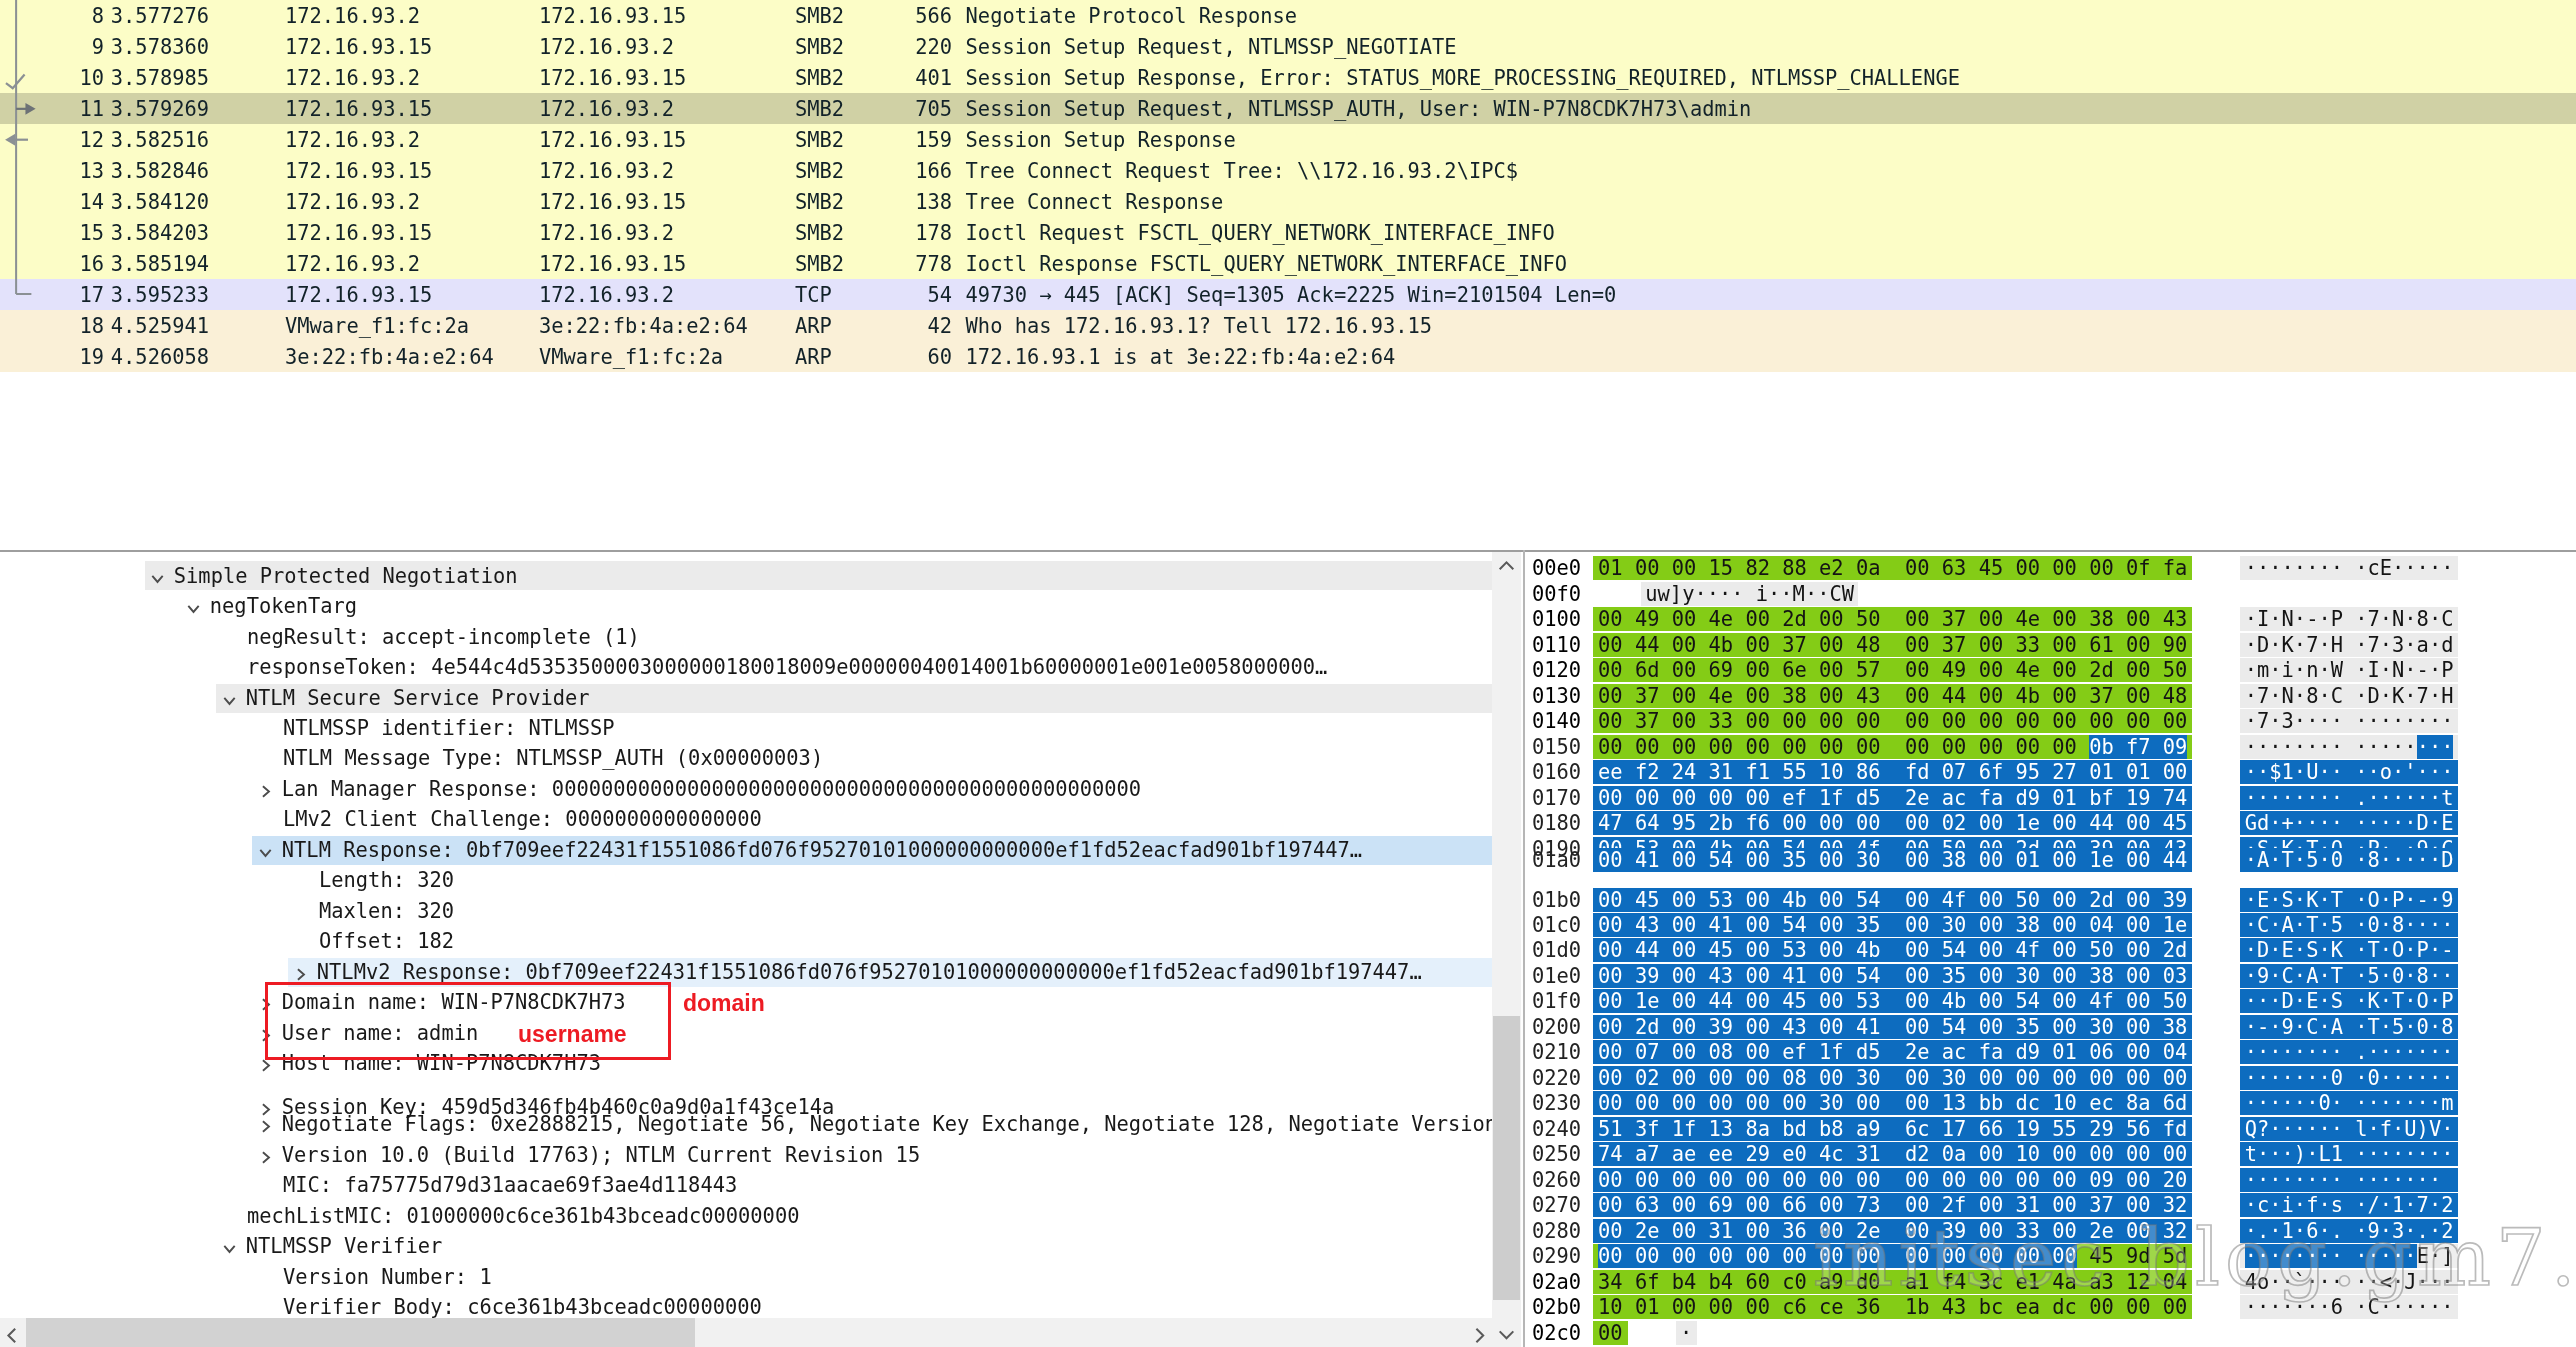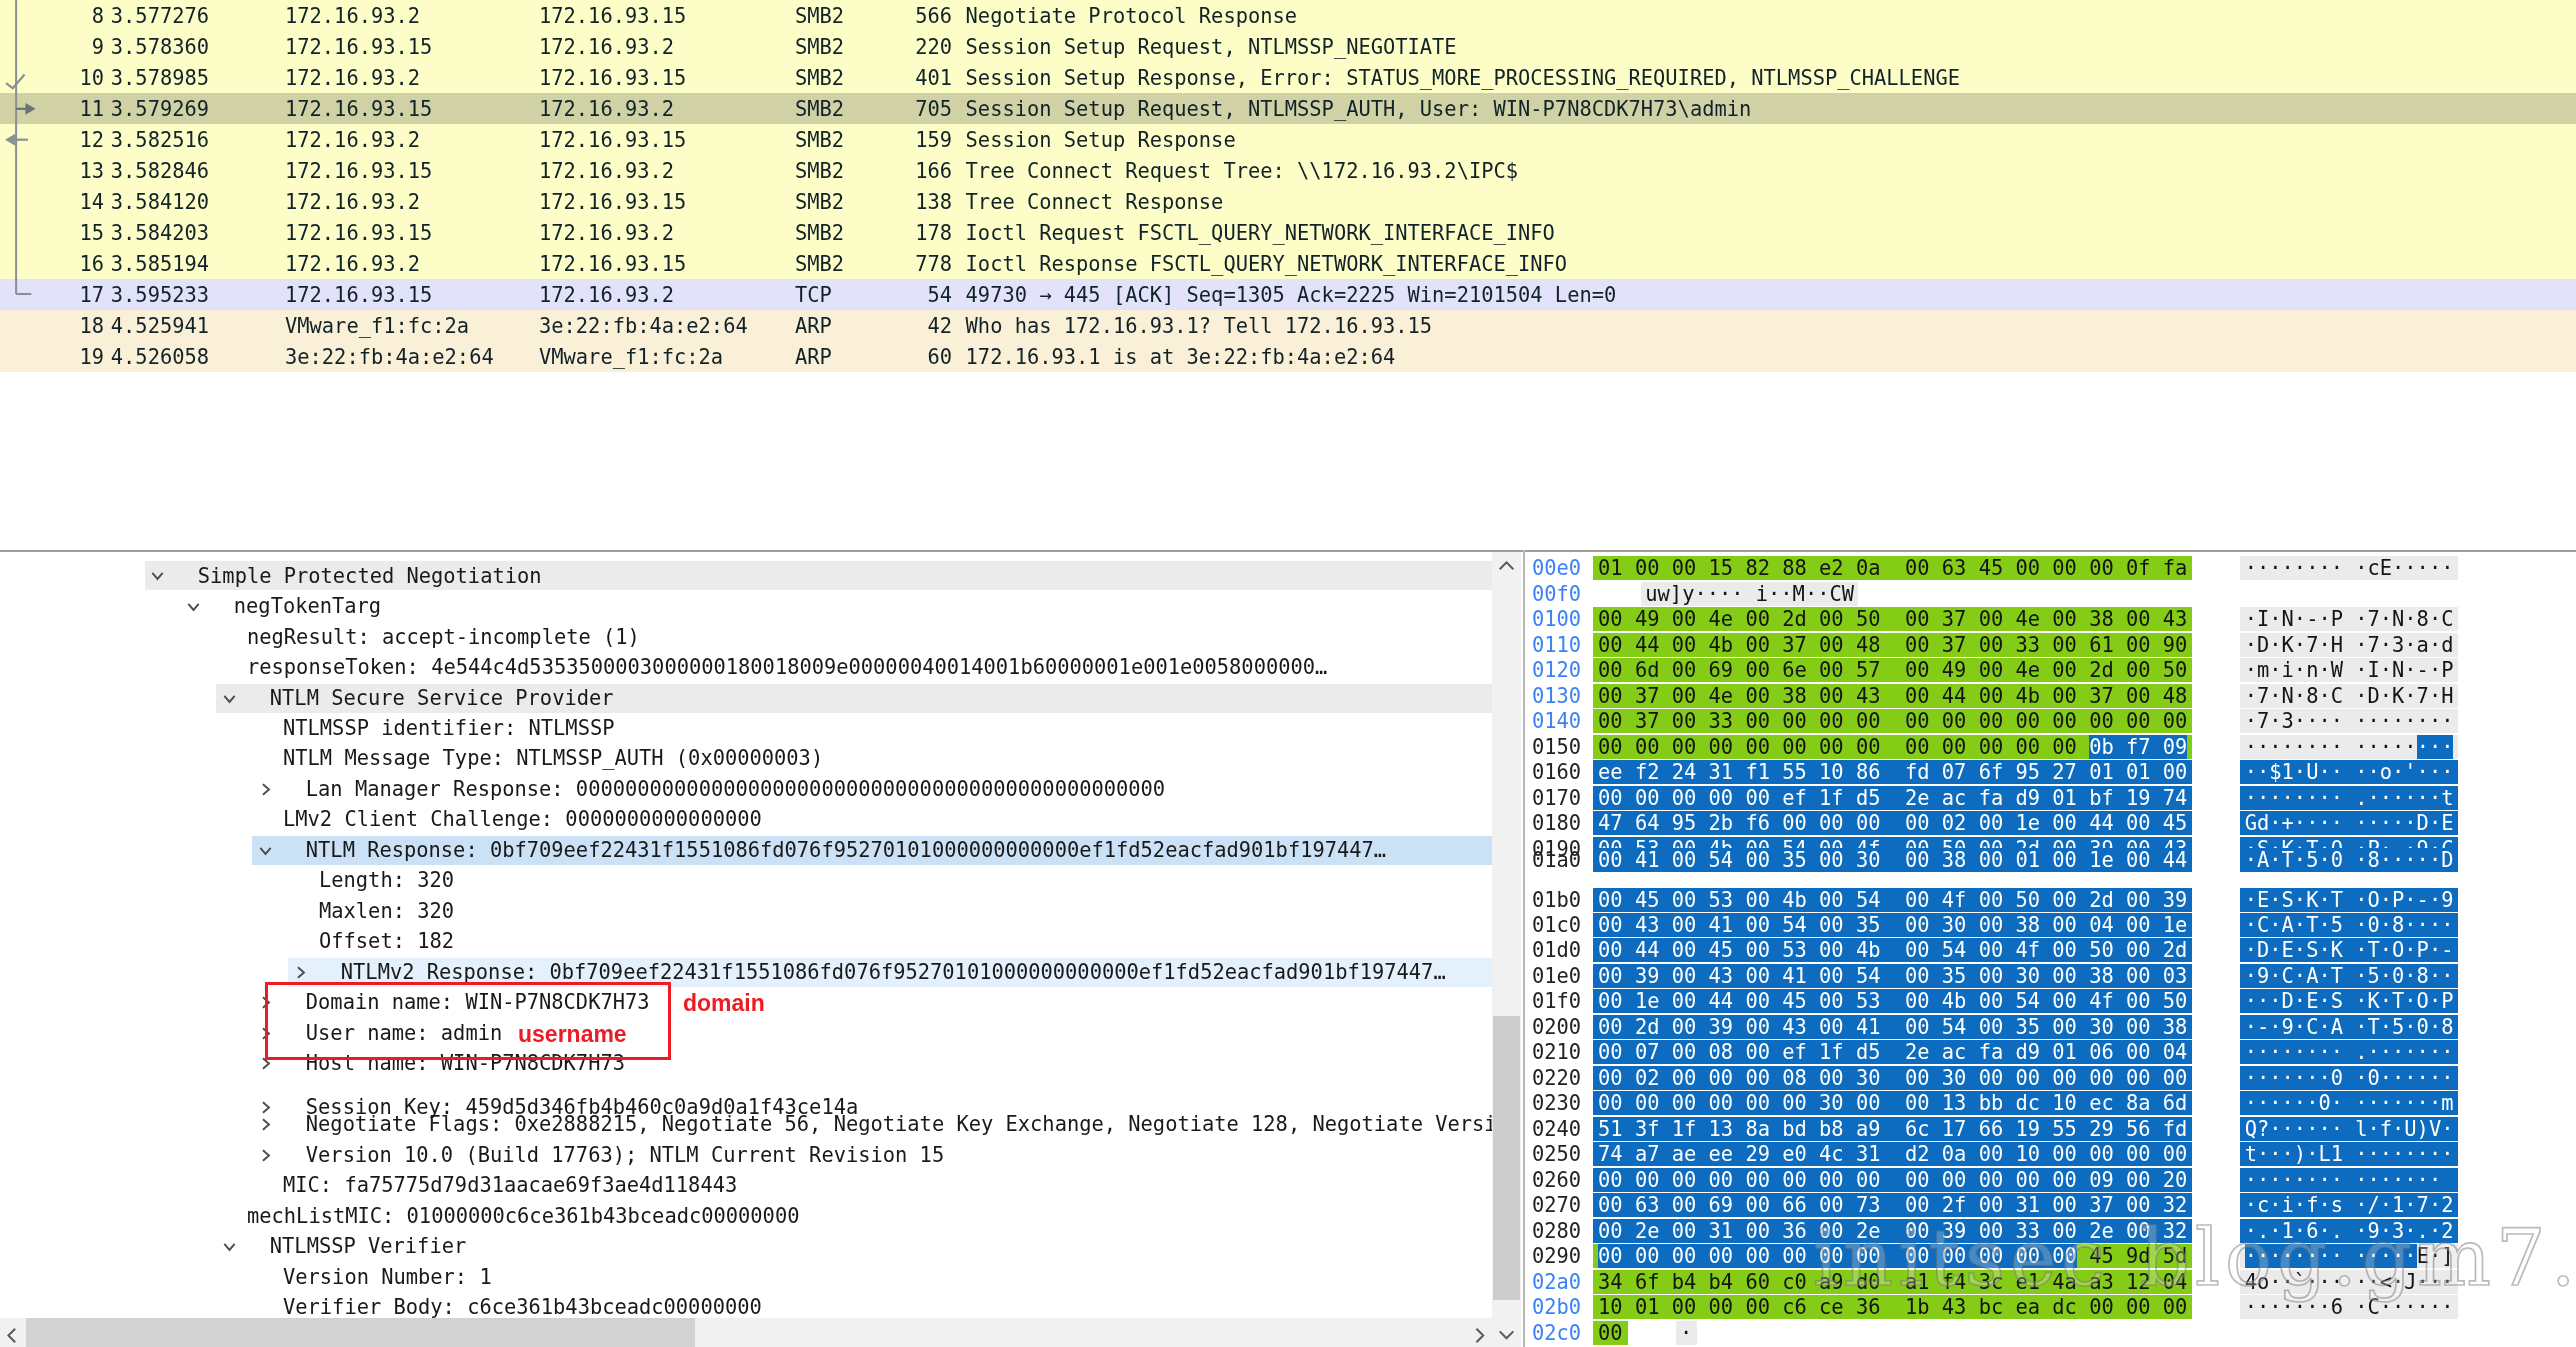--- a/index.html
+++ b/index.html
@@ -22,42 +22,42 @@
 
   
   .bottom-border{position:absolute;left:0;top:550px;width:2576px;height:1.7px;background:#9e9e9e;}
   .dpane{position:absolute;left:0;top:552px;width:1492px;height:766px;background:#fff;overflow:hidden;}
   .trow{position:absolute;left:0;right:0;height:30.5px;font-size:20.4px;color:#191919;white-space:pre;
         display:flex;align-items:center;}
   .band{position:absolute;top:0.9px;bottom:0.9px;right:0;z-index:0;}
   .band.expanded{background:var(--detail-expanded);}
   .band.selected{background:var(--detail-selected);}
   .band.subselected{background:var(--detail-subselected);}
-  .txt{position:relative;z-index:1;display:inline-flex;align-items:center;gap:24px;}
+  .txt{position:relative;z-index:1;display:inline-flex;align-items:flex-end;}
   .exp{margin-right:6.8px;flex:none;}
 
   
   .anno-box{position:absolute;left:265px;top:982px;width:400px;height:72px;border:3.4px solid var(--red);z-index:4;}
   .anno-label{position:absolute;z-index:5;color:var(--red);font-family:"Liberation Sans",sans-serif;
               font-weight:bold;font-size:23px;}
   .anno-domain{left:683px;top:990px;}
   .anno-user{left:518px;top:1021px;}
 
   
   .vscroll{position:absolute;left:1492px;top:552px;width:29px;height:796px;background:#f1f1f1;}
   .vthumb{position:absolute;left:0.9px;right:0.9px;top:464px;height:284px;background:#cdcdcd;}
   .hsb{position:absolute;left:0;top:1318px;width:1492px;height:30px;background:#f1f1f1;}
   .hthumb{position:absolute;left:25.6px;top:0;width:669px;height:30px;background:#d2d2d2;}
   .sbarrow{position:absolute;stroke:#5a5a5a;fill:none;stroke-width:2.4;}
   .divider{position:absolute;left:1523px;top:550px;width:1.7px;height:797px;background:#b6b6b6;}
 
   
   .hpane{position:absolute;left:1525px;top:552px;width:1051px;height:796px;background:#fff;overflow:hidden;}
   .hxr{position:absolute;left:0;height:25.5px;display:flex;align-items:center;font-size:20.4px;white-space:pre;}
-  .off{width:56px;text-align:right;margin-right:12px;color:#3b82f6;flex:none;}
+  .off{width:56px;text-align:right;margin-right:12px;color:#000000;flex:none;}
   .off.act{color:#222;}
   .hxb{background:#84cc16;padding:0 5.1px;color:#141414;}
   .hxa{background:#ebebeb;padding:0 4.3px;margin-left:48px;color:#141414;}
   .hxb.allsel,.hxa.allsel{background:var(--selblue);color:#fff;}
   .sel{background:var(--selblue);color:#fff;}
 
   
   .wm{position:absolute;left:1813px;top:1213px;z-index:6;white-space:nowrap;
       font-family:"DejaVu Serif","Liberation Serif",serif;font-size:78px;letter-spacing:5.1px;
       color:rgba(255,255,255,0.22);-webkit-text-stroke:1.7px rgba(120,120,120,0.5);}

